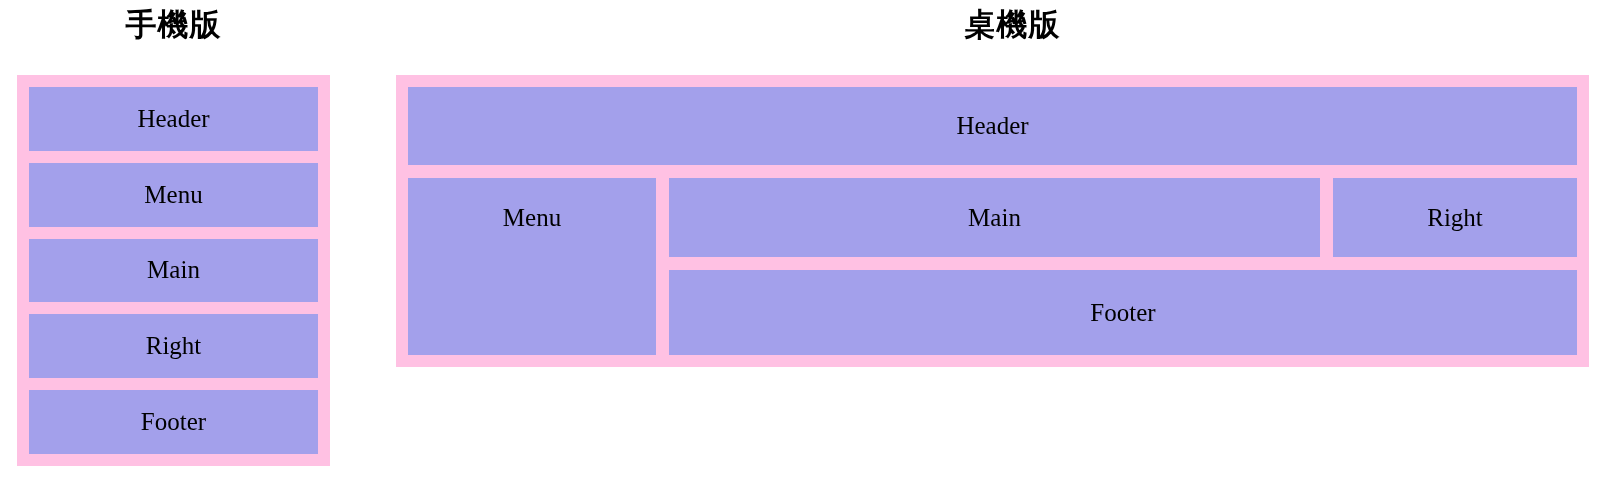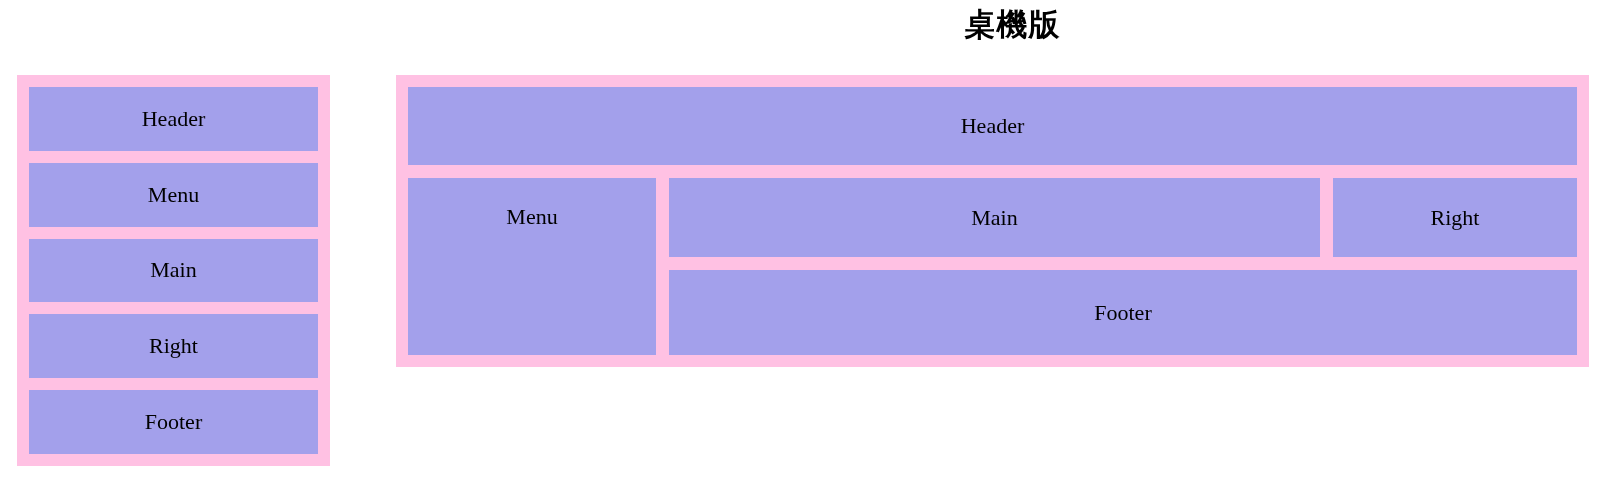--- a/index.html
+++ b/index.html
@@ -30,21 +30,21 @@
   }
   #mobile-title  { left: 17px;  width: 313px; }
   #desktop-title { left: 416px; width: 1193px; }
 
   .layout-box {
     background: var(--purple);
     display: flex;
     align-items: center;
     justify-content: center;
     font-family: "Liberation Serif", serif;
-    font-size: 22px;
+    font-size: 25px;
     color: var(--label);
   }
 
   
   .mobile-wrap {
     position: absolute;
     left: 17px; top: 75px;
     width: 313px; height: 391px;
     background: var(--pink);
     padding: 12px;
@@ -71,20 +71,21 @@
               align-items: flex-start; padding-top: 26px; }
   .d-main   { grid-column: 2; grid-row: 2; }
   .d-right  { grid-column: 3; grid-row: 2; }
   .d-footer { grid-column: 2 / -1; grid-row: 3; }
 </style>
 </head>
 <body>
 
 <div class="canvas">
 
+  <div class="section-title" id="mobile-title">手機版</div>
 
   <div class="section-title" id="desktop-title">桌機版</div>
 
   <div class="mobile-wrap">
     <div class="layout-box">Header</div>
     <div class="layout-box">Menu</div>
     <div class="layout-box">Main</div>
     <div class="layout-box">Right</div>
     <div class="layout-box">Footer</div>
   </div>

